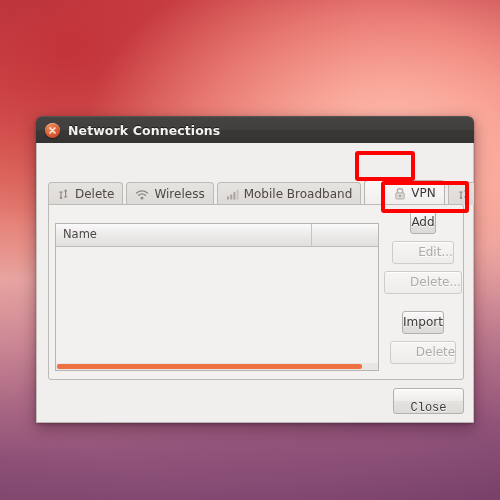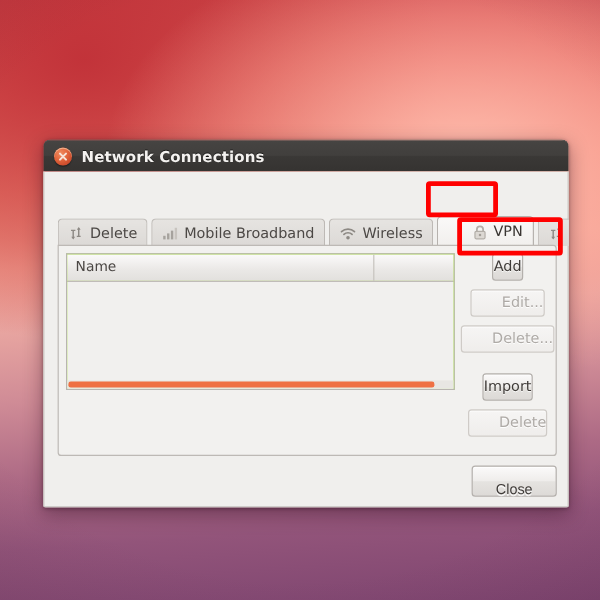--- a/index.html
+++ b/index.html
@@ -147,24 +147,24 @@
     background: #f2f1ef;
     border: 1px solid #bdb9b5;
     border-radius: 0 3px 3px 3px;
     box-sizing: border-box;
   }
 
   
   #conn-list {
     position: absolute;
     left: 6px;
-    top: 6px;
+    top: 18px;
     width: 324px;
-    height: 114px;
-    background: #bef264;
+    height: 148px;
+    background: #d946ef;
     border: 1px solid #b8b4b0;
     box-sizing: border-box;
     overflow: hidden;
   }
   #list-header {
     display: flex;
     height: 22px;
     background: linear-gradient(to bottom, #fbfafa 0%, #ebe9e7 55%, #e2e0dd 100%);
     border-bottom: 1px solid #c0bcb8;
   }
@@ -241,21 +241,21 @@
   }
 
   
   #close-action {
     position: absolute;
     left: 356px;
     top: 245px;
     width: 71px;
     height: 25px;
     font-size: 12px;
-    font-family: Liberation Sans, sans-serif;
+    font-family: Liberation Mono, monospace;
     color: #3f3b38;
     background: linear-gradient(to bottom, #fbfafa 0%, #efedeb 48%, #e5e3e0 52%, #dddad7 100%);
     border: 1px solid #b4b0ac;
     border-radius: 3px;
     box-shadow: inset 0 1px 0 rgba(255,255,255,0.85);
     text-shadow: 0 1px 0 rgba(255,255,255,0.8);
     cursor: pointer;
     padding: 12px;
   }
 
@@ -296,36 +296,36 @@
         <svg class="tab-icon" width="13" height="13" viewBox="0 0 13 13">
           <path d="M4,10.5 L4,4 L2.2,4 M4,4 L5.8,4" stroke="#8d8984" stroke-width="1.2" fill="none"></path>
           <path d="M4,11.6 L2.4,9.2 L5.6,9.2 Z" fill="#8d8984"></path>
           <path d="M8.6,2.2 L8.6,8.8 M7,9 L10.2,9" stroke="#8d8984" stroke-width="1.2" fill="none"></path>
           <path d="M8.6,1.1 L7,3.5 L10.2,3.5 Z" fill="#8d8984"></path>
         </svg>
         <span class="tab-label">Delete</span>
       </div>
 
       <div class="tab">
+        <svg class="tab-icon" width="14" height="13" viewBox="0 0 14 13">
+          <path d="M1.6,5 A8,8 0 0 1 12.4,5" stroke="#8d8984" stroke-width="1.4" fill="none" stroke-linecap="round"></path>
+          <path d="M3.6,7.3 A5,5 0 0 1 10.4,7.3" stroke="#8d8984" stroke-width="1.4" fill="none" stroke-linecap="round"></path>
+          <circle cx="7" cy="10.1" r="1.5" fill="#8d8984"></circle>
+        </svg>
+        <span class="tab-label">Wireless</span>
+      </div>
+
+      <div class="tab">
         <svg class="tab-icon" width="13" height="13" viewBox="0 0 13 13">
           <rect x="1" y="8.5" width="2" height="3" fill="#a6a29d"></rect>
           <rect x="4.2" y="6.5" width="2" height="5" fill="#a6a29d"></rect>
           <rect x="7.4" y="4.2" width="2" height="7.3" fill="#a6a29d"></rect>
           <rect x="10.6" y="1.8" width="2" height="9.7" fill="#c8c4bf"></rect>
         </svg>
         <span class="tab-label">Mobile Broadband</span>
-      </div>
-
-      <div class="tab">
-        <svg class="tab-icon" width="14" height="13" viewBox="0 0 14 13">
-          <path d="M1.6,5 A8,8 0 0 1 12.4,5" stroke="#8d8984" stroke-width="1.4" fill="none" stroke-linecap="round"></path>
-          <path d="M3.6,7.3 A5,5 0 0 1 10.4,7.3" stroke="#8d8984" stroke-width="1.4" fill="none" stroke-linecap="round"></path>
-          <circle cx="7" cy="10.1" r="1.5" fill="#8d8984"></circle>
-        </svg>
-        <span class="tab-label">Wireless</span>
       </div>
 
       <div class="tab active">
         <svg class="tab-icon" width="12" height="13" viewBox="0 0 12 13">
           <path d="M3.4,6 L3.4,4.2 A2.6,2.6 0 0 1 8.6,4.2 L8.6,6" stroke="#b3aea8" stroke-width="1.5" fill="none"></path>
           <rect x="1.8" y="5.8" width="8.4" height="6.2" rx="1" fill="#dcd8d3" stroke="#b3aea8" stroke-width="1"></rect>
           <circle cx="6" cy="8.9" r="1.05" fill="#a29d97"></circle>
         </svg>
         <span class="tab-label">VPN</span>
       </div>

